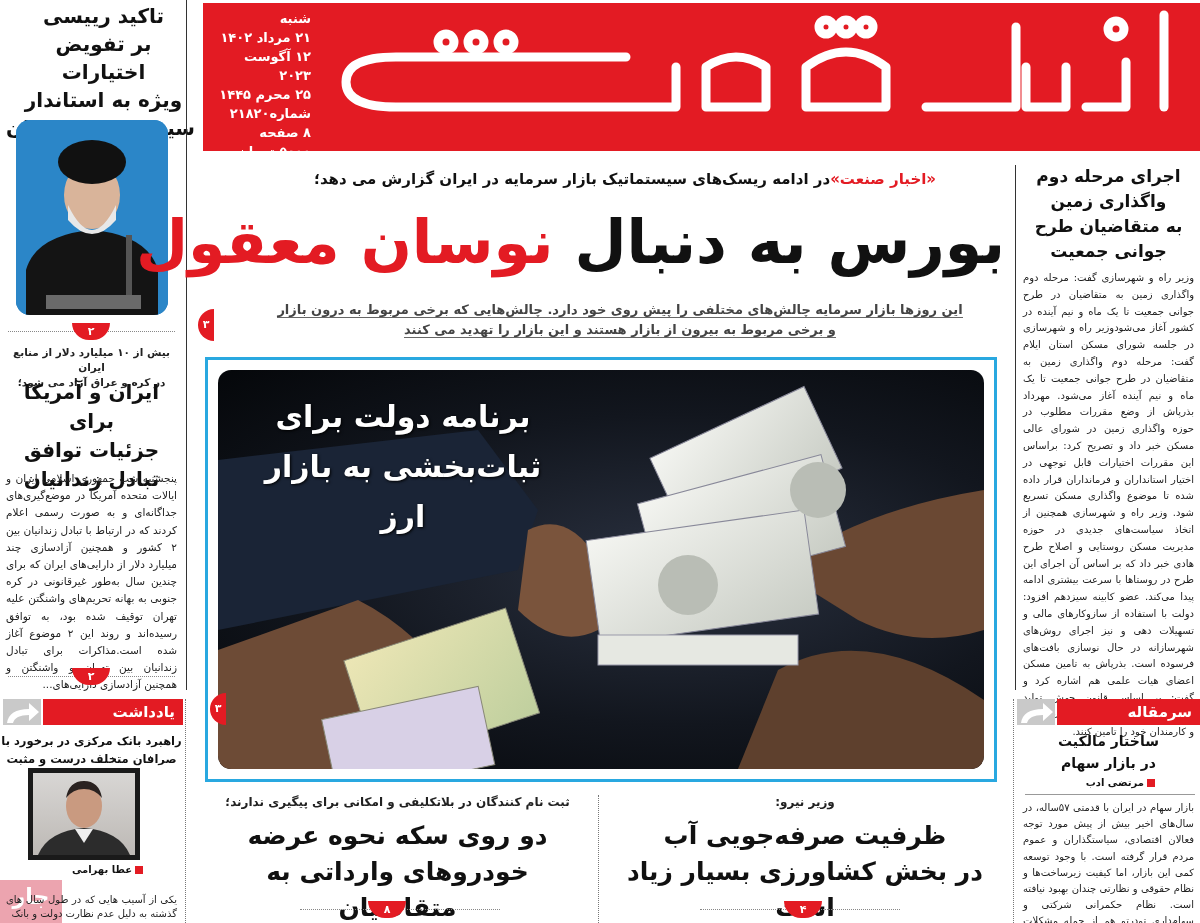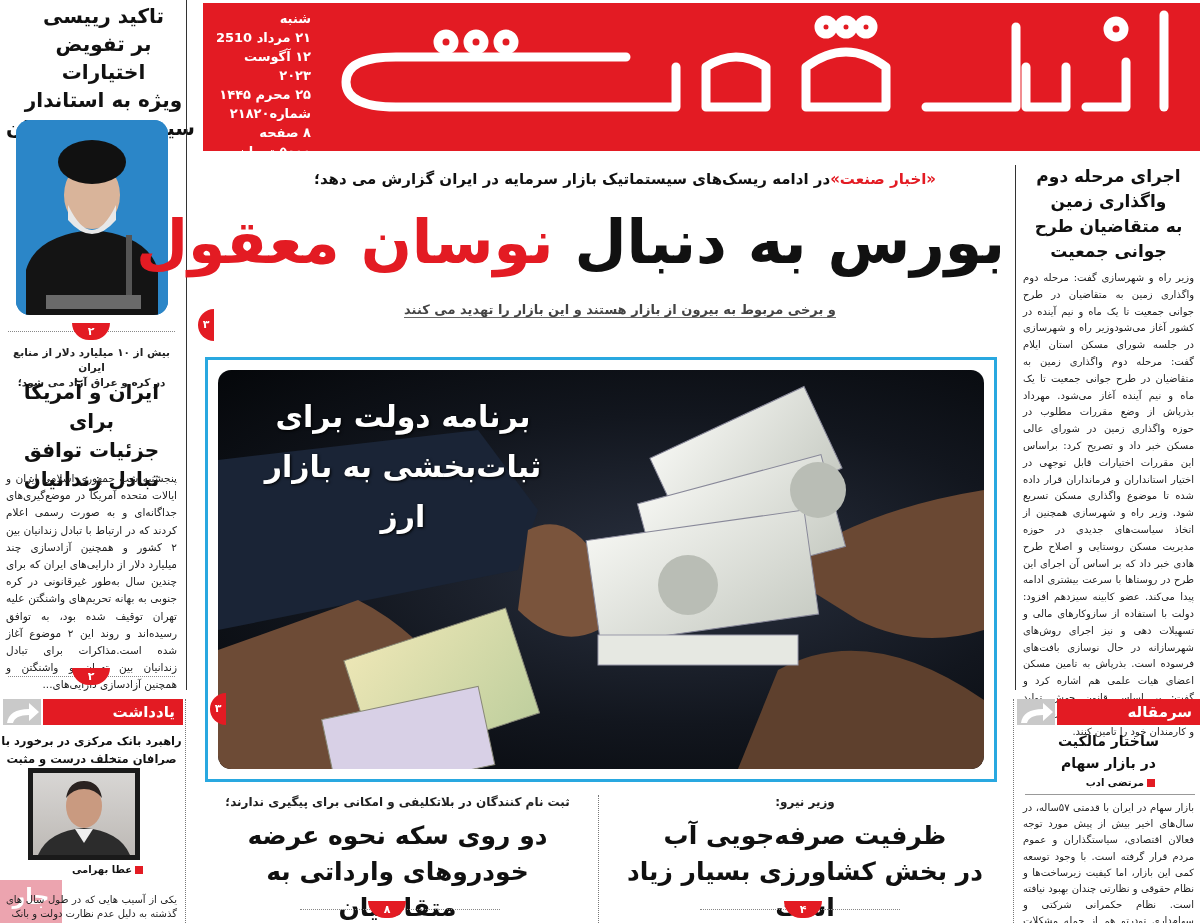--- a/index.html
+++ b/index.html
@@ -64,21 +64,21 @@
   .rc-ed-title { position: absolute; left: 0; top: 560px; width: 183px; font-size: 14px; line-height: 22px; font-weight: bold; text-align: center; }
   .rc-body2 { position: absolute; left: 0; top: 632px; width: 183px; }
   .hrule { position: absolute; border-top: 1px solid #999; height: 0; }
 </style>
 </head>
 <body>
 
 <div class="masthead">
   <div class="mast-info">
     <div>شنبه</div>
-    <div>۲۱ مرداد 2510</div>
+    <div>۲۱ مرداد ۱۴۰۲</div>
     <div>۱۲ آگوست ۲۰۲۳</div>
     <div>۲۵ محرم ۱۴۴۵</div>
     <div>شماره۲۱۸۲۰</div>
     <div>۸ صفحه</div>
     <div>۵۰۰۰ تومان</div>
   </div>
   <div class="mast-logo">
     <svg viewBox="0 0 860 110" preserveAspectRatio="none">
       <g fill="none" stroke="#ffffff" stroke-width="9" stroke-linecap="round" stroke-linejoin="round">
         <path d="M838 8 L838 100"></path>
@@ -170,20 +170,21 @@
 
 <div class="kicker">
   <span class="red">«اخبار صنعت»</span><span>در ادامه ریسک‌های سیستماتیک بازار سرمایه در ایران گزارش می دهد؛</span>
 </div>
 <div class="headline">
   <span>بورس به دنبال</span>
   <span class="red">نوسان معقول</span>
 </div>
 <div class="side-tab" style="left:198px; top:309px;">۳</div>
 <div class="lede">
+  <div><span>این روزها بازار سرمایه چالش‌های مختلفی را پیش روی خود دارد. چالش‌هایی که برخی مربوط به درون بازار</span></div>
   <div><span>و برخی مربوط به بیرون از بازار هستند و این بازار را تهدید می کنند</span></div>
 </div>
 
 <div class="photo-frame">
   <div class="photo">
     <svg width="766" height="399" viewBox="0 0 766 399">
       <defs>
         <linearGradient id="bl" x1="0" y1="0" x2="1" y2="1">
             <stop offset="0" stop-color="#f4f5f1"></stop>
             <stop offset="1" stop-color="#c8ccc4"></stop>

